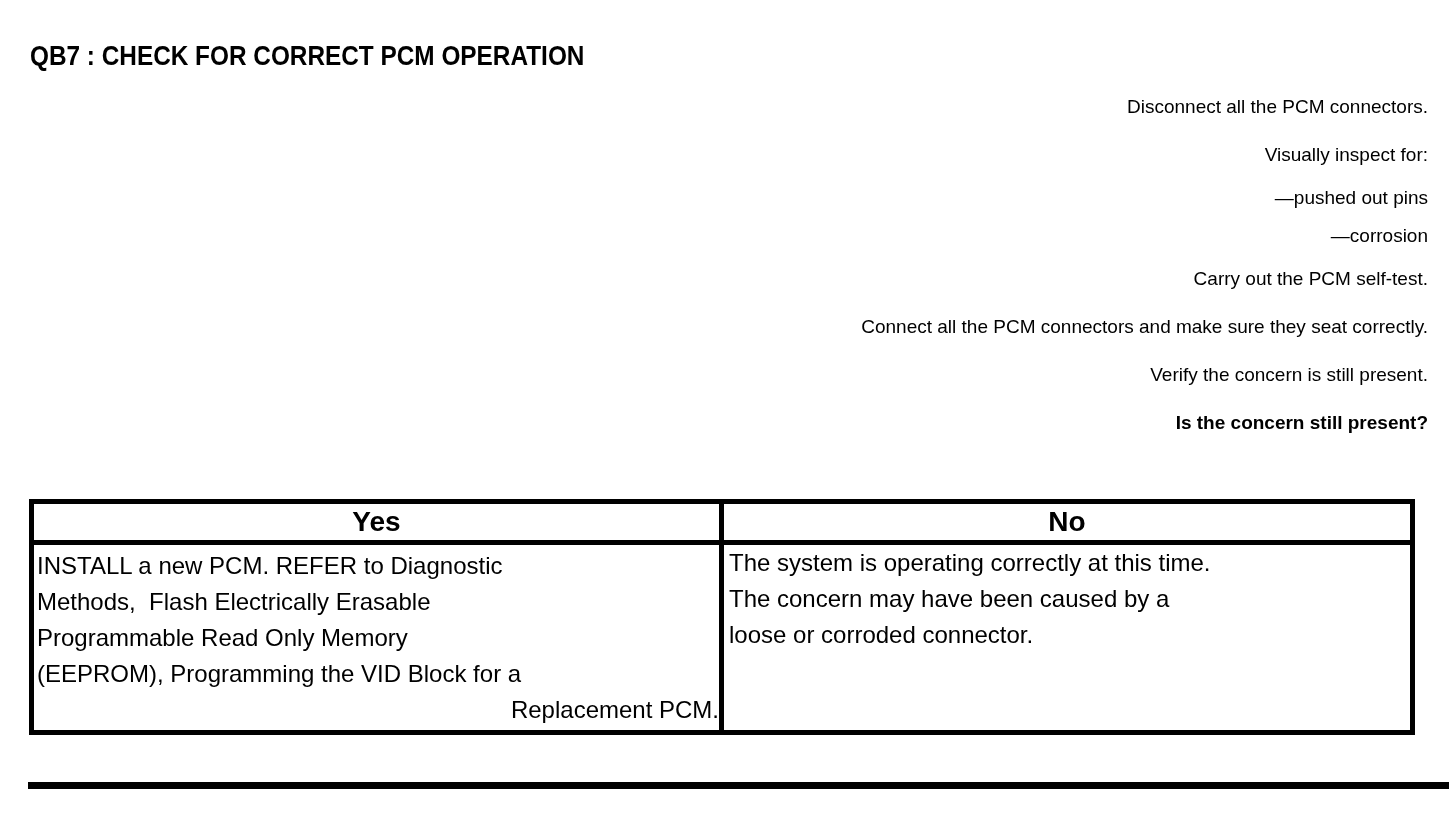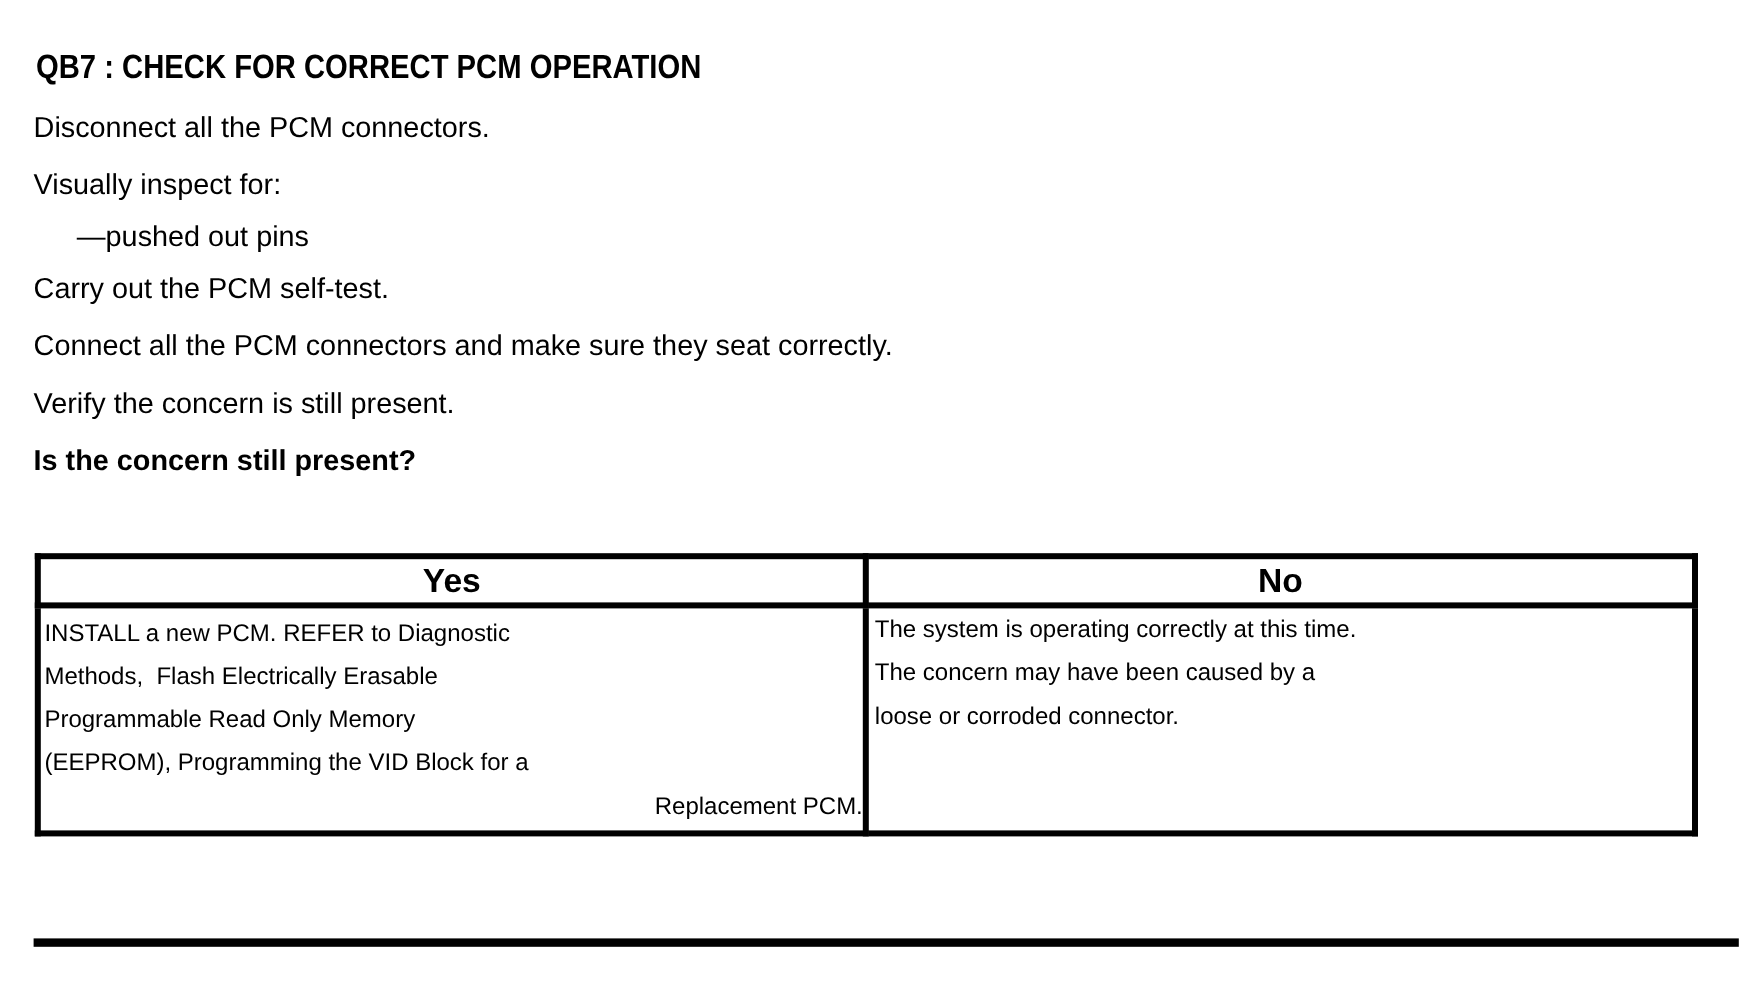--- a/index.html
+++ b/index.html
@@ -28,24 +28,25 @@
     margin: 0 0 14px 2px;
     white-space: pre;
   }
   .heading .squeeze {
     display: inline-block;
     transform: scaleX(0.87);
     transform-origin: 0 50%;
     letter-spacing: 0px;
   }
   .step {
-    font-size: 24px;
+    font-size: 19px;
     line-height: 48px;
     margin: 0;
     white-space: pre;
+    text-align: right;
   }
   .step.indent {
     padding-left: 36px;
     line-height: 38px;
   }
   .step.question {
     font-weight: bold;
   }
   table.decision-table {
     border-collapse: collapse;
@@ -66,21 +67,21 @@
     vertical-align: middle;
   }
   table.decision-table col.col-yes { width: 690px; }
   table.decision-table col.col-no  { width: 691px; }
   table.decision-table td {
     vertical-align: top;
     padding: 0;
     height: 188px;
   }
   .cell-inner {
-    font-size: 20px;
+    font-size: 24px;
     line-height: 36px;
   }
   .cell-inner .cell-line { white-space: pre; }
   td.yes-cell .cell-inner {
     padding: 3px 0px 2px 3px;
   }
   td.yes-cell .cell-line:last-child { text-align: right; }
   td.no-cell {
     vertical-align: middle;
   }
@@ -100,20 +101,21 @@
 <body>
 
 <div class="page">
   <div class="content">
 
     <h1 class="heading"><span class="squeeze">QB7 : CHECK FOR CORRECT PCM OPERATION</span></h1>
 
     <p class="step">Disconnect all the PCM connectors.</p>
     <p class="step">Visually inspect for:</p>
     <p class="step indent">—pushed out pins</p>
+    <p class="step indent">—corrosion</p>
     <p class="step">Carry out the PCM self-test.</p>
     <p class="step">Connect all the PCM connectors and make sure they seat correctly.</p>
     <p class="step">Verify the concern is still present.</p>
     <p class="step question">Is the concern still present?</p>
 
     <table class="decision-table">
       <colgroup>
         <col class="col-yes">
         <col class="col-no">
       </colgroup>

